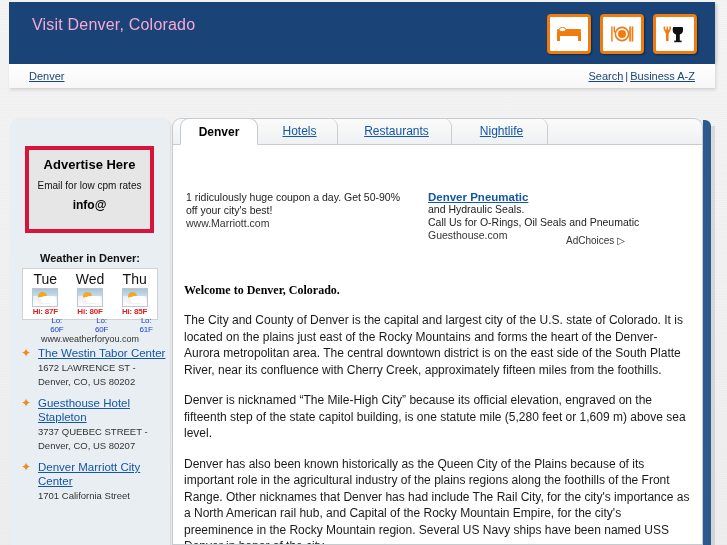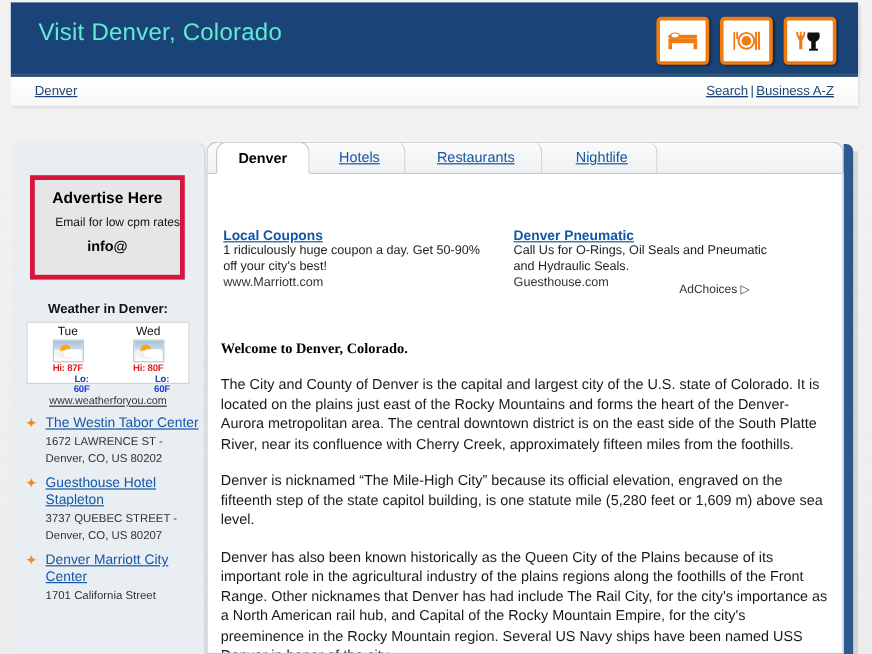--- a/index.html
+++ b/index.html
@@ -33,22 +33,22 @@
     top: 2px;
     width: 706px;
     height: 60px;
     background: #1a4477;
     box-shadow: 2px 2px 3px rgba(0,0,0,0.18);
   }
   .site-title {
     position: absolute;
     left: 23px;
     top: 14px;
-    color: #5eead4;
-    font-size: 20px;
+    color: #f9a8d4;
+    font-size: 16px;
     letter-spacing: 0.2px;
     white-space: nowrap;
   }
   .icon-group {
     position: absolute;
     right: 18px;
     top: 12px;
     display: flex;
     gap: 9px;
   }
@@ -87,21 +87,20 @@
     text-decoration: underline;
     cursor: pointer;
   }
   .navright {
     position: absolute;
     right: 20px;
     top: 6px;
     font-size: 11px;
     color: #1a4477;
     white-space: nowrap;
-    text-decoration: underline;
   }
   .navright a {
     color: #1a4477;
     text-decoration: underline;
     cursor: pointer;
   }
   .navright .sep { text-decoration: none; padding: 0 2px; }
 
   
   .sidebar {
@@ -131,21 +130,20 @@
   .ad-title {
     margin-top: 7px;
     font-size: 13px;
     font-weight: bold;
     color: #000;
   }
   .ad-sub {
     margin-top: 8px;
     font-size: 10px;
     color: #111;
-    text-align: right;
   }
   .ad-email {
     margin-top: 8px;
     font-size: 12px;
     font-weight: bold;
     color: #000;
     line-height: 13px;
   }
 
   .side-head {
@@ -167,21 +165,21 @@
     background: #ffffff;
     border: 1px solid #d2d2d2;
     box-sizing: border-box;
   }
   .wx-days {
     display: flex;
     justify-content: space-around;
     padding-top: 2px;
   }
   .wx-day { width: 40px; text-align: center; }
-  .wx-name { font-size: 10px; color: #111; }
+  .wx-name { font-size: 14px; color: #111; }
   .wx-ico {
     width: 26px; height: 19px;
     margin: 1px auto 0 auto;
     position: relative;
     background: linear-gradient(180deg,#a8c4dc 0%, #c9dbe9 42%, #e9eef2 43%, #ffffff 100%);
     border: 1px solid #b9c7d2;
     box-sizing: border-box;
     overflow: hidden;
   }
   .wx-sun {
@@ -189,27 +187,26 @@
     width:9px; height:9px; border-radius:50%;
     background:#f5a722;
   }
   .wx-cloud {
     position:absolute; left:8px; top:7px;
     width:15px; height:7px; border-radius:5px;
     background:#ffffff;
     box-shadow: -4px 1px 0 0 #f1f1f1;
   }
   .wx-hi { font-size: 8px; color: #e02020; font-weight: bold; letter-spacing:-0.2px;}
-  .wx-lo { font-size: 8px; color: #1a40c8; font-weight: bold; letter-spacing:-0.2px;margin-left:23px;}
+  .wx-lo { font-size: 8px; color: #1a40c8; font-weight: normal; letter-spacing:-0.2px;margin-left:23px;}
   .wx-credit {
     text-align: center;
     font-size: 9px;
     color: #333;
     margin-top: 0px;
-    text-decoration: underline;
   }
 
   #hotels-head { top: 212px; }
 
   .hotel-list {
     position: absolute;
     left: 6px;
     top: 228px;
     width: 154px;
   }
@@ -456,20 +453,29 @@
         <div class="wx-day">
           <div class="wx-name">Wed</div>
           <div class="wx-ico">
               <span class="wx-sun"></span>
               <span class="wx-cloud"></span>
             </div>
           <div class="wx-hi">Hi: 80F</div>
           <div class="wx-lo">Lo: 60F</div>
         </div>
 
+        <div class="wx-day">
+          <div class="wx-name">Thu</div>
+          <div class="wx-ico">
+              <span class="wx-sun"></span>
+              <span class="wx-cloud"></span>
+            </div>
+          <div class="wx-hi">Hi: 85F</div>
+          <div class="wx-lo">Lo: 61F</div>
+        </div>
 
       </div>
       <div class="wx-credit">www.weatherforyou.com</div>
     </div>
 
 
     <div class="hotel-list">
 
       <div class="hotel-item">
         <span class="star">✦</span>
@@ -502,29 +508,28 @@
       <div class="tab inactive" style="left:284px; width:92px;">Nightlife</div>
     </div>
 
     <div class="panel-edge"></div>
     <div class="panel-edge-shadow"></div>
 
     <div class="panel">
 
       <div class="ads">
         <div class="ad-col left">
-          <div class="ad-head">Local Coupons</div>
           <div class="ad-line">1 ridiculously huge coupon a day. Get 50-90%</div>
           <div class="ad-line">off your city's best!</div>
           <div class="ad-url">www.Marriott.com</div>
         </div>
         <div class="ad-col right">
           <div class="ad-head">Denver Pneumatic</div>
+          <div class="ad-line">and Hydraulic Seals.</div>
           <div class="ad-line">Call Us for O-Rings, Oil Seals and Pneumatic</div>
-          <div class="ad-line">and Hydraulic Seals.</div>
           <div class="ad-url">Guesthouse.com</div>
         </div>
         <div class="adchoices">
           <span>AdChoices</span>
           <span>▷</span>
         </div>
       </div>
 
       <div class="article">
         <div class="welcome">Welcome to Denver, Colorado.</div>

